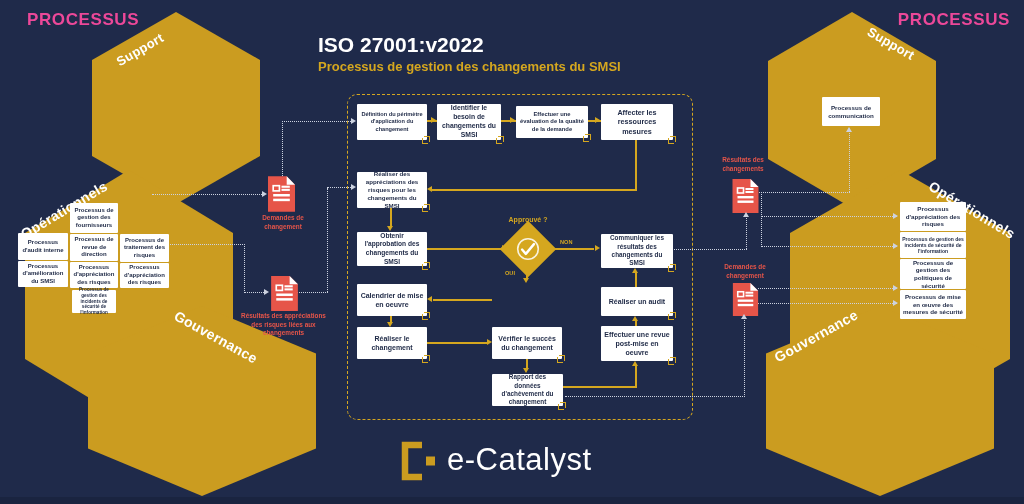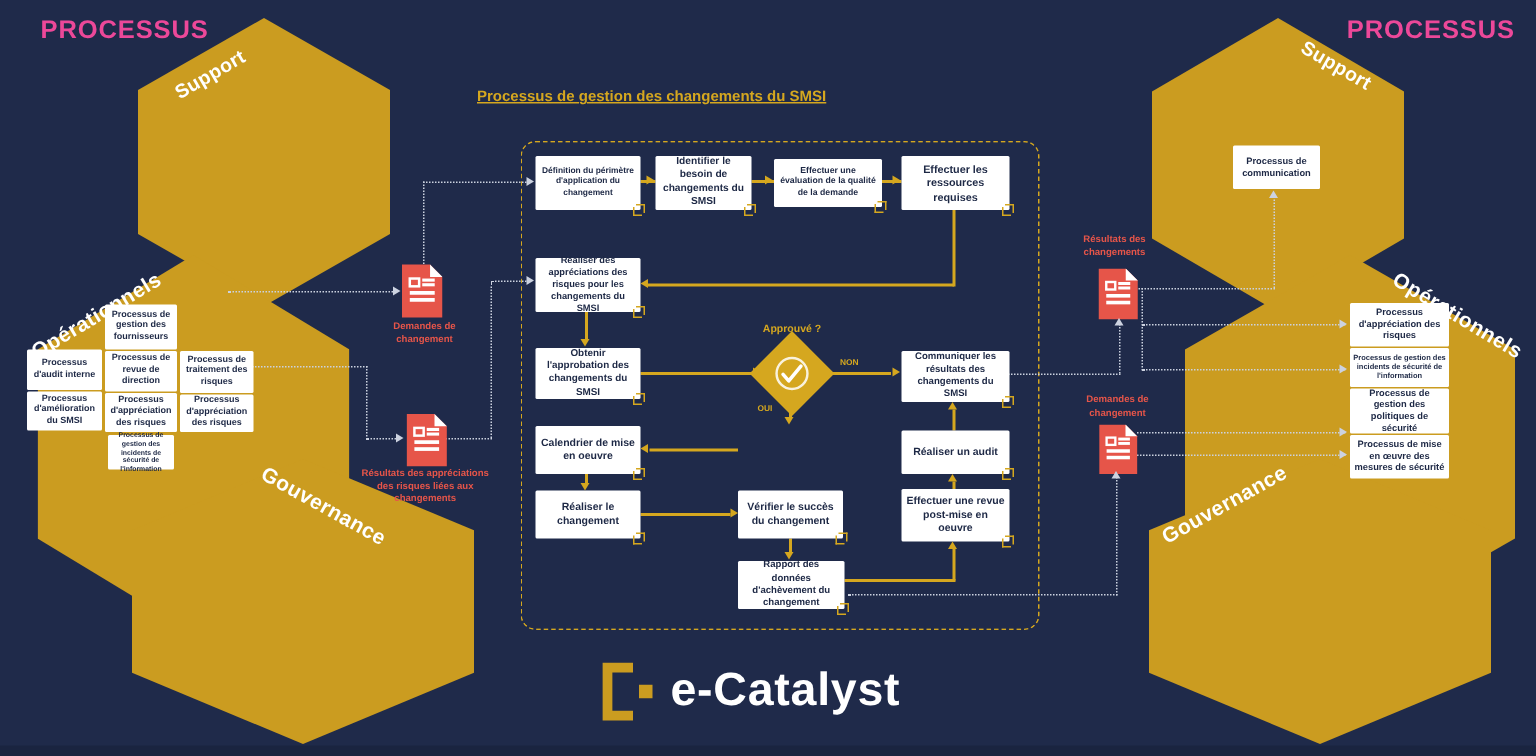--- a/index.html
+++ b/index.html
@@ -7,21 +7,21 @@
     --navytxt:#1d2845; --dot:#ccd2e0;
   }
   html,body{margin:0;padding:0;background:#0e1628;}
   #canvas{position:relative;width:1024px;height:504px;background:var(--bg);overflow:hidden;
           font-family:"Liberation Sans", sans-serif;}
   .hex{position:absolute;background:var(--gold);
        clip-path:polygon(50% 0,100% 25%,100% 75%,50% 100%,0 75%,0 25%);z-index:1;}
   .hexlab{position:absolute;color:#fff;font-weight:700;text-align:center;z-index:2;letter-spacing:.3px;}
   .procword{position:absolute;color:#ec4899;font-weight:800;font-size:17px;letter-spacing:.6px;z-index:2;}
   .title{position:absolute;left:318px;top:33px;color:#fff;font-weight:800;font-size:21px;z-index:2;}
-  .subtitle{position:absolute;left:318px;top:59px;color:var(--goldline);font-weight:800;font-size:10px;z-index:2;text-decoration:underline;}
+  .subtitle{position:absolute;left:318px;top:59px;color:var(--goldline);font-weight:800;font-size:13px;z-index:2;}
   .pbox{position:absolute;background:#fff;color:var(--navytxt);font-weight:700;text-align:center;
         display:flex;align-items:center;justify-content:center;line-height:1.25;border-radius:1px;
         padding:2px;box-sizing:border-box;z-index:3;}
   .fbox{position:absolute;background:#fff;color:var(--navytxt);font-weight:700;text-align:center;
         display:flex;align-items:center;justify-content:center;line-height:1.3;border-radius:1px;
         padding:2px 3px;box-sizing:border-box;z-index:3;}
   .cm{position:absolute;right:-3px;bottom:-4px;width:8px;height:8px;pointer-events:none;}
   .cm::before{content:"";position:absolute;left:0;bottom:0;width:5px;height:5px;
         border-left:1.4px solid var(--goldline);border-bottom:1.4px solid var(--goldline);}
   .cm::after{content:"";position:absolute;right:0;top:0;width:5px;height:5px;
@@ -60,20 +60,21 @@
   <div class="hexlab" style="left:100px;top:42px;width:80px;font-size:13px;transform:rotate(-30deg);">Support</div>
   <div class="hexlab" style="left:851px;top:36px;width:80px;font-size:13px;transform:rotate(30deg);">Support</div>
   <div class="hexlab" style="left:-1px;top:202px;width:130px;font-size:14px;transform:rotate(-31deg);">Opérationnels</div>
   <div class="hexlab" style="left:907px;top:202px;width:130px;font-size:14px;transform:rotate(31deg);">Opérationnels</div>
   <div class="hexlab" style="left:156px;top:329px;width:120px;font-size:14px;transform:rotate(29deg);">Gouvernance</div>
   <div class="hexlab" style="left:756px;top:328px;width:120px;font-size:14px;transform:rotate(-29deg);">Gouvernance</div>
 
   <div class="procword" style="left:27px;top:10px;">PROCESSUS</div>
   <div class="procword" style="right:14px;top:10px;">PROCESSUS</div>
 
+  <div class="title">ISO 27001:v2022</div>
   <div class="subtitle">Processus de gestion des changements du SMSI</div>
 
   <div class="pbox" style="left:70px;top:203px;width:48px;height:30px;font-size:6px;">Processus de gestion des fournisseurs</div>
   <div class="pbox" style="left:18px;top:233px;width:50px;height:27px;font-size:6px;">Processus d'audit interne</div>
   <div class="pbox" style="left:70px;top:234px;width:48px;height:27px;font-size:6px;">Processus de revue de direction</div>
   <div class="pbox" style="left:120px;top:234px;width:49px;height:28px;font-size:6px;">Processus de traitement des risques</div>
   <div class="pbox" style="left:18px;top:261px;width:50px;height:26px;font-size:6px;">Processus d'amélioration du SMSI</div>
   <div class="pbox" style="left:70px;top:262px;width:48px;height:26px;font-size:6px;">Processus d'appréciation des risques</div>
   <div class="pbox" style="left:120px;top:263px;width:49px;height:25px;font-size:6px;">Processus d'appréciation des risques</div>
   <div class="pbox" style="left:72px;top:290px;width:44px;height:23px;font-size:4.6px;">Processus de gestion des incidents de sécurité de l'information</div>
@@ -92,21 +93,21 @@
     </div>
   <div class="fbox" style="left:437px;top:104px;width:64px;height:36px;font-size:6.8px;">
       <span>Identifier le besoin de changements du SMSI</span>
       <span class="cm"></span>
     </div>
   <div class="fbox" style="left:516px;top:106px;width:72px;height:32px;font-size:5.8px;">
       <span>Effectuer une évaluation de la qualité de la demande</span>
       <span class="cm"></span>
     </div>
   <div class="fbox" style="left:601px;top:104px;width:72px;height:36px;font-size:7.2px;">
-      <span>Effectuer les ressources requises</span>
+      <span>Affecter les ressources mesures</span>
       <span class="cm"></span>
     </div>
   <div class="fbox" style="left:357px;top:172px;width:70px;height:36px;font-size:6.2px;">
       <span>Réaliser des appréciations des risques pour les changements du SMSI</span>
       <span class="cm"></span>
     </div>
   <div class="fbox" style="left:357px;top:232px;width:70px;height:34px;font-size:6.6px;">
       <span>Obtenir l'approbation des changements du SMSI</span>
       <span class="cm"></span>
     </div>
@@ -255,16 +256,16 @@
   <div class="dh" style="left:758px;top:303px;width:139px;"></div>
     <div class="ar ar-r dotc" style="left:893px;top:300px;"></div>
   <div class="dh" style="left:565px;top:396px;width:180px;"></div>
   <div class="dv" style="left:744px;top:318px;height:79px;"></div>
     <div class="ar ar-u dotc" style="left:741px;top:314px;"></div>
 
   <svg class="icon" style="left:397px;top:440px;z-index:3;" width="40" height="42" viewBox="0 0 40 42">
     <path d="M25 5 H8 V37 H25" fill="none" stroke="#cb9c20" stroke-width="6.5"></path>
     <rect x="29" y="16.5" width="9" height="9" fill="#cb9c20"></rect>
   </svg>
-  <div style="position:absolute;left:447px;top:442px;color:#fff;font-weight:700;font-size:31px;z-index:3;letter-spacing:.5px;">e-Catalyst</div>
+  <div style="position:absolute;left:447px;top:442px;color:#fff;font-weight:400;font-size:31px;z-index:3;letter-spacing:.5px;">e-Catalyst</div>
 
   <div class="bottomstrip"></div>
 </div>
 
 </body></html>

